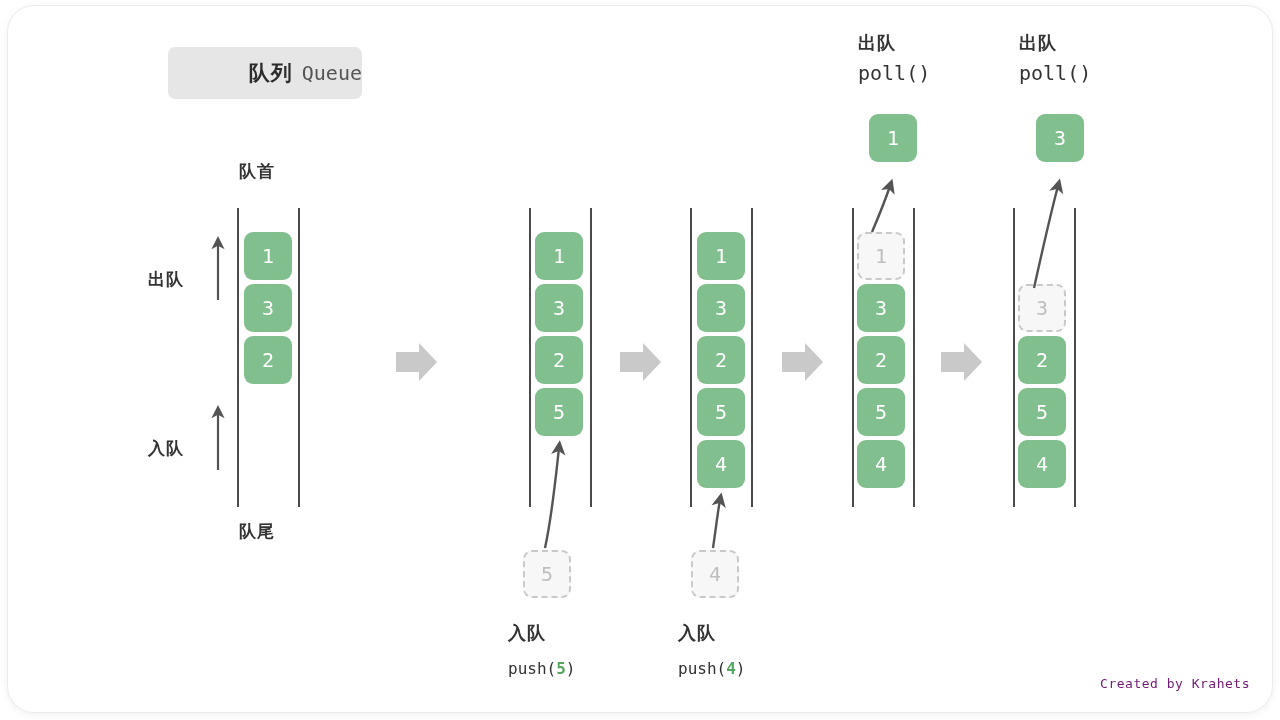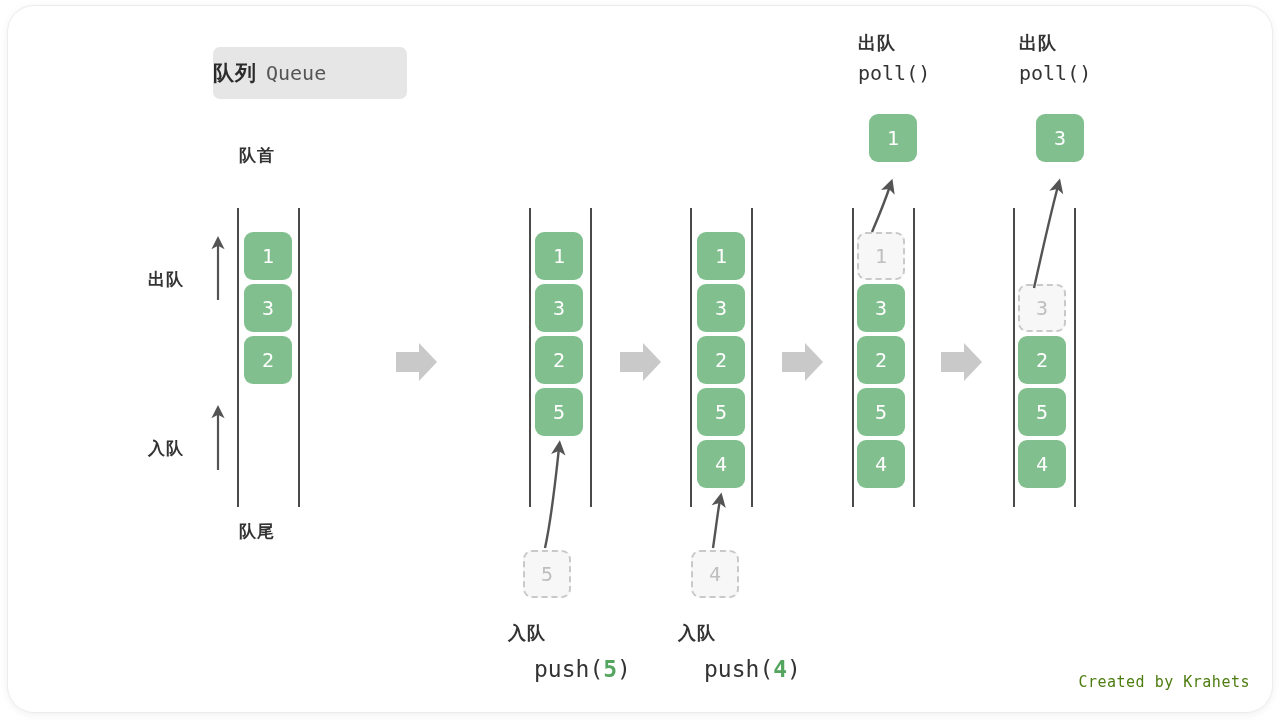--- a/index.html
+++ b/index.html
@@ -18,41 +18,40 @@
     border-radius:26px;
     box-shadow:0 0 0 1px #ececec, 0 2px 10px rgba(0,0,0,0.07);
   }
   .layer{position:absolute;left:0;top:0;width:1280px;height:720px;}
 
   
   .title-chip{
     position:absolute;left:168px;top:47px;
     width:194px;height:52px;
     background:#e6e6e6;border-radius:7px;
-    display:flex;align-items:center;justify-content:flex-start;
+    display:flex;align-items:center;justify-content:flex-end;
     gap:9px;
-    margin-left:45px;
   }
   .title-cn{font-size:21px;font-weight:bold;color:#2b2b2b;letter-spacing:1px;}
   .title-en{font-family:"DejaVu Sans Mono","Liberation Mono",monospace;font-size:20px;color:#545454;}
 
   
   .lbl-cn{
     position:absolute;font-size:17px;font-weight:bold;color:#333333;
     letter-spacing:1px;white-space:nowrap;
   }
   .hdr{
     position:absolute;white-space:nowrap;text-align:left;
   }
   .hdr .l1{font-size:18px;font-weight:bold;color:#333;letter-spacing:1px;line-height:30px;}
   .hdr .l2{font-family:"DejaVu Sans Mono","Liberation Mono",monospace;font-size:20px;color:#333;line-height:30px;}
 
   .ftr{position:absolute;white-space:nowrap;}
   .ftr .l1{font-size:18px;font-weight:bold;color:#333;letter-spacing:1px;line-height:36px;}
-  .ftr .l2{font-family:"DejaVu Sans Mono","Liberation Mono",monospace;font-size:23px;color:#333;line-height:36px;margin-left:26px;}
+  .ftr .l2{font-family:"DejaVu Sans Mono","Liberation Mono",monospace;font-size:16px;color:#333;line-height:36px;}
   .ftr .l2 b{color:#54a55f;font-weight:bold;}
 
   
   .box{
     position:absolute;width:48px;height:48px;
     border-radius:9px;
     display:flex;align-items:center;justify-content:center;
     font-family:"DejaVu Sans Mono","Liberation Mono",monospace;
     font-size:20px;
     box-sizing:border-box;
@@ -60,36 +59,36 @@
   .box.filled{background:#81bf8e;color:#ffffff;}
   .box.ghost{background:#f7f7f7;color:#bfbfbf;border:2px dashed #c9c9c9;}
 
   
   .rail{position:absolute;width:1.6px;background:#4a4a4a;}
 
   
   .wm{
     position:absolute;right:30px;bottom:29px;
     font-family:"DejaVu Sans Mono","Liberation Mono",monospace;
-    font-size:15px;color:#4d7c0f;letter-spacing:.5px;margin-left:41px;
+    font-size:13px;color:#701a75;letter-spacing:.5px;margin-left:41px;
   }
   svg{position:absolute;left:0;top:0;overflow:visible;}
 </style>
 </head>
 <body>
 
 <div class="canvas">
   <div class="card"></div>
 
   <div class="title-chip">
     <span class="title-cn">队列</span>
     <span class="title-en">Queue</span>
   </div>
 
-  <div class="lbl-cn" style="left:239px;top:144px;">队首</div>
+  <div class="lbl-cn" style="left:239px;top:160px;">队首</div>
   <div class="lbl-cn" style="left:239px;top:520px;">队尾</div>
   <div class="lbl-cn" style="left:148px;top:268px;">出队</div>
   <div class="lbl-cn" style="left:148px;top:437px;">入队</div>
 
   <div class="rail" style="left:237px;top:208px;height:299px;"></div>
   <div class="rail" style="left:298px;top:208px;height:299px;"></div>
 
   <div class="box filled" style="left:244px;top:232px;">1</div>
   <div class="box filled" style="left:244px;top:284px;">3</div>
   <div class="box filled" style="left:244px;top:336px;">2</div>

